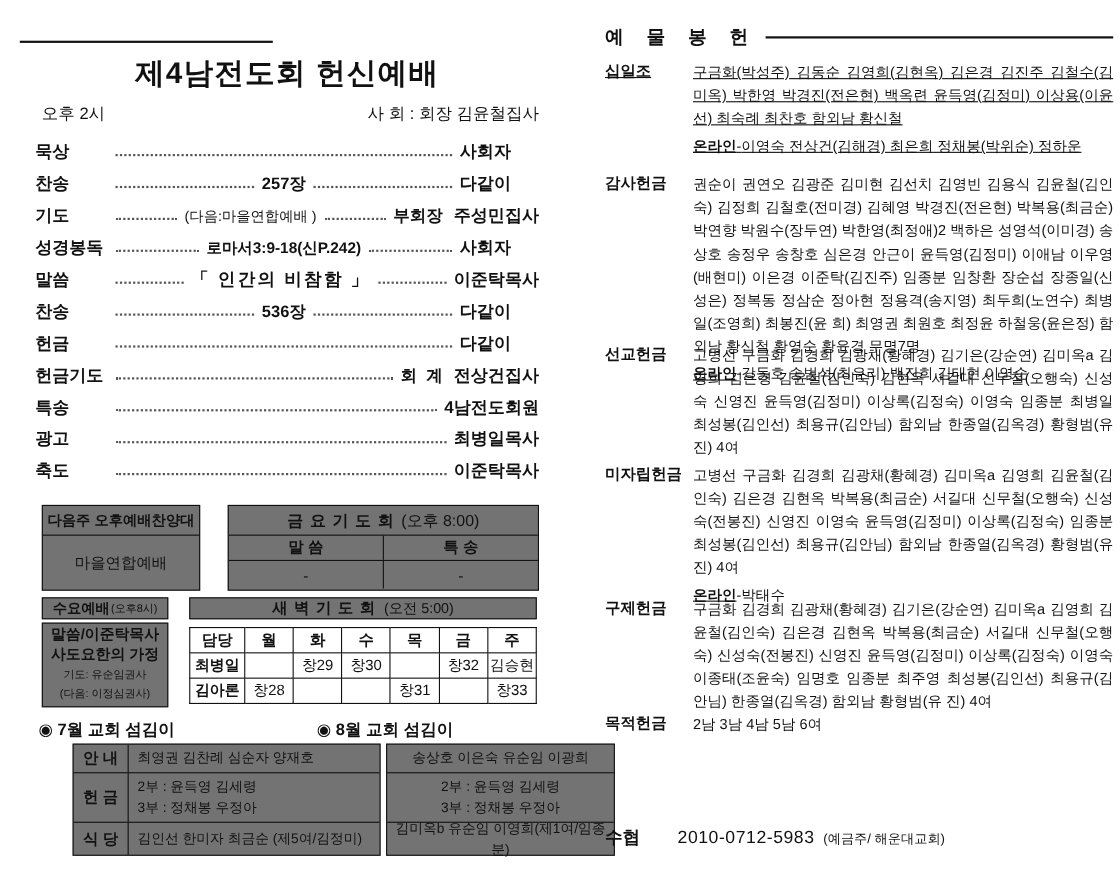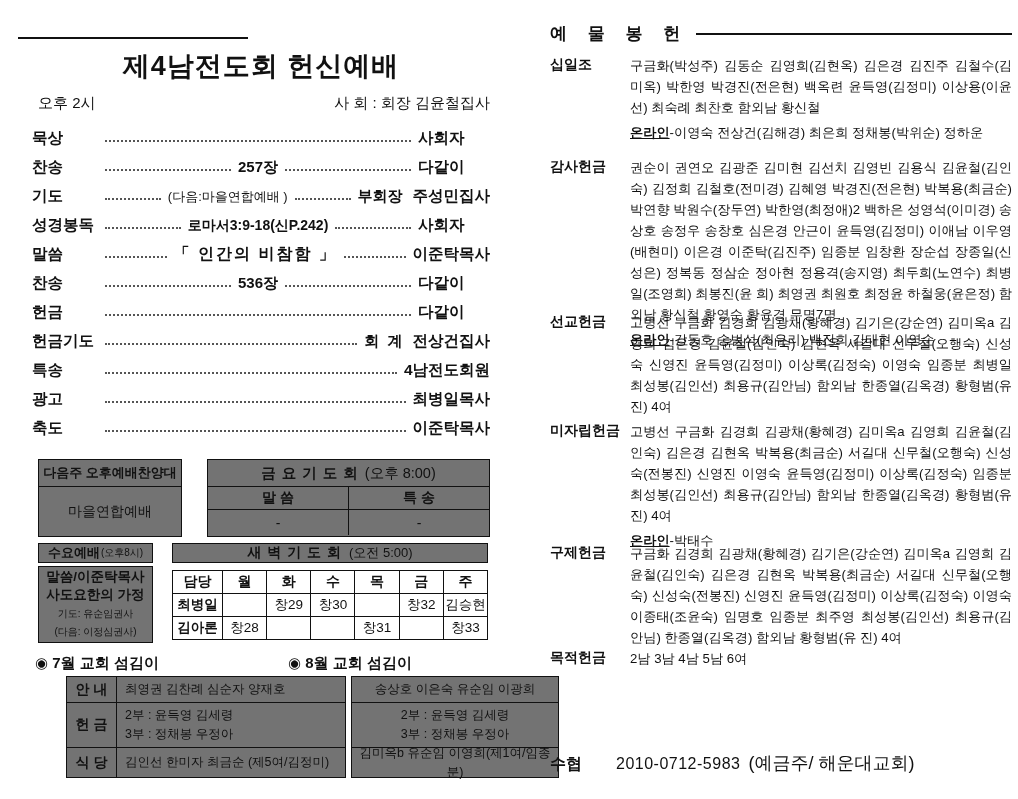--- a/index.html
+++ b/index.html
@@ -81,21 +81,21 @@
   .off-head .ln{flex:1;height:2px;background:#111;margin-left:8px;}
   .section{position:absolute;left:2px;right:0;display:flex;align-items:flex-start;}
   .slabel{width:74px;flex-shrink:0;font-weight:bold;font-size:14px;text-align:justify;
           text-align-last:justify;margin-top:1px;}
   .sbody{margin-left:6px;width:382px;font-size:13.2px;line-height:21px;text-align:justify;}
   .online{margin-top:4px;}
   .u{text-decoration:underline;font-weight:bold;}
   .bank{position:absolute;top:751px;left:2px;display:flex;align-items:baseline;}
   .bank .bl{font-weight:bold;font-size:16px;width:48px;text-align:justify;text-align-last:justify;flex-shrink:0;}
   .bank .bn{font-size:16px;margin-left:18px;letter-spacing:0.5px;}
-  .bank .bh{font-size:18px;margin-left:8px;}
+  .bank .bh{font-size:12px;margin-left:8px;}
 </style>
 </head>
 <body>
 
 <div class="page">
 
   <div class="col-left">
     <div class="rule" style="left:-12px;top:37px;width:230px;"></div>
     <div class="page-title">제4남전도회 헌신예배</div>
 
@@ -295,21 +295,21 @@
       </div>
     </div>
   </div>
 
   <div class="col-right">
     <div class="off-head">
       <span class="t">예 물 봉 헌</span>
       <span class="ln"></span>
     </div>
 
-    <div class="section" style="top:55px;">
+    <div class="section" style="top:55px;text-decoration:underline;">
       <div class="slabel">십일조</div>
       <div class="sbody">
         <div>구금화(박성주) 김동순 김영희(김현옥) 김은경 김진주 김철수(김미옥) 박한영 박경진(전은현) 백옥련 윤득영(김정미) 이상용(이윤선) 최숙례 최찬호 함외남 황신철</div>
         <div class="online"><span class="u">온라인</span><span>-</span><span>이영숙 전상건(김해경) 최은희 정채봉(박위순) 정하운</span></div>
       </div>
     </div>
 
     <div class="section" style="top:157px;">
       <div class="slabel">감사헌금</div>
       <div class="sbody">

